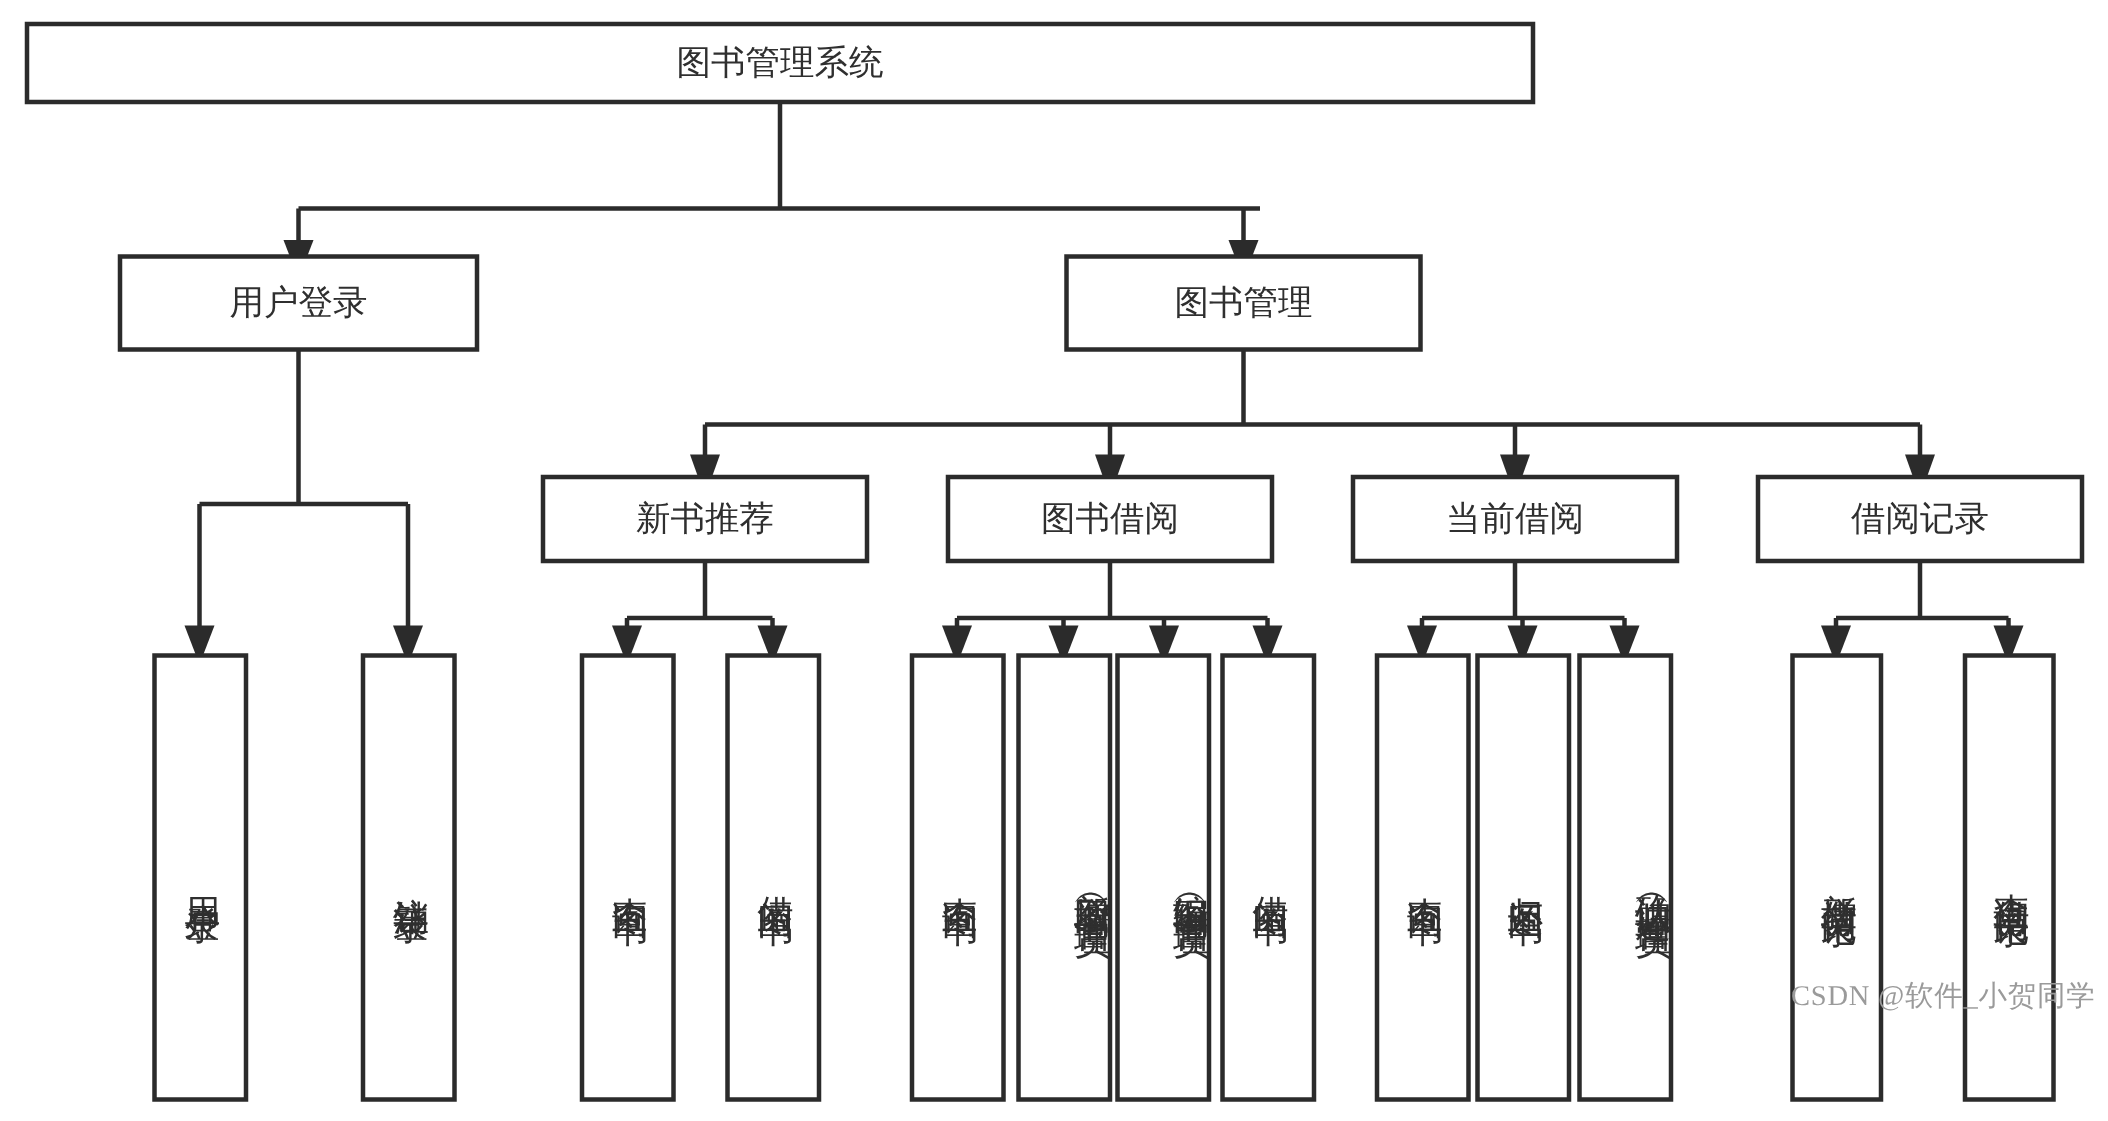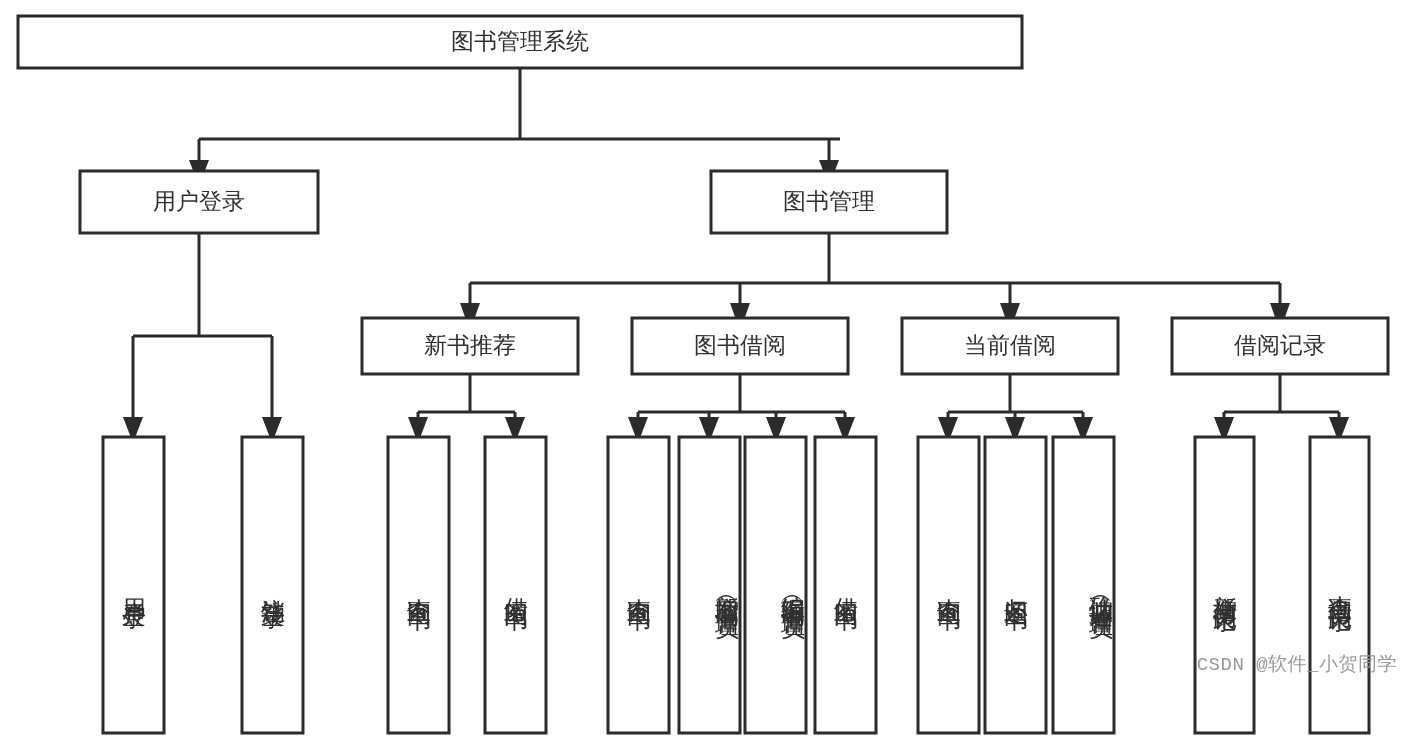--- a/index.html
+++ b/index.html
@@ -60,21 +60,21 @@
     color: #2f2f2f;
     letter-spacing: 3px;
     white-space: nowrap;
     text-align: center;
     pointer-events: none;
   }
   .watermark {
     position: absolute;
     right: 8px;
     bottom: 4px;
-    font-family: Liberation Mono, monospace;
+    font-family: Liberation Serif, serif;
     font-size: 19px;
     color: #9a9a9a;
     letter-spacing: 0.5px;
     white-space: nowrap;
   }
 </style>
 </head>
 <body>
 
 <div id="diagram-root">

